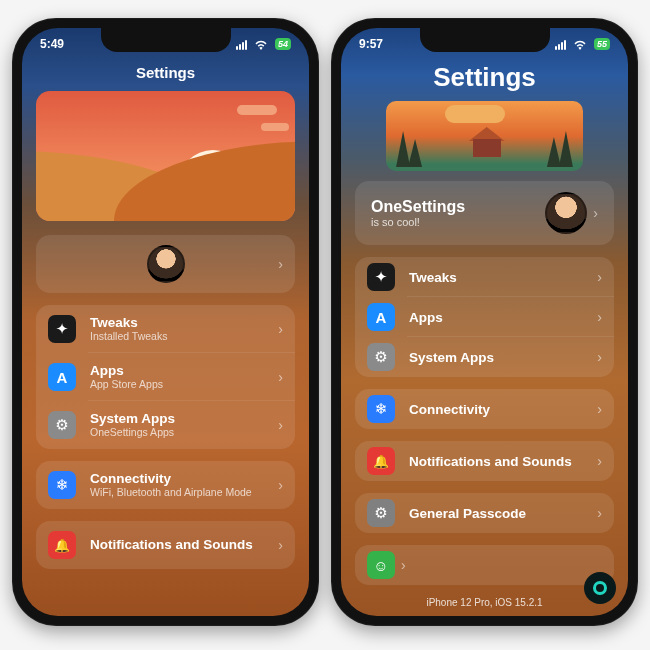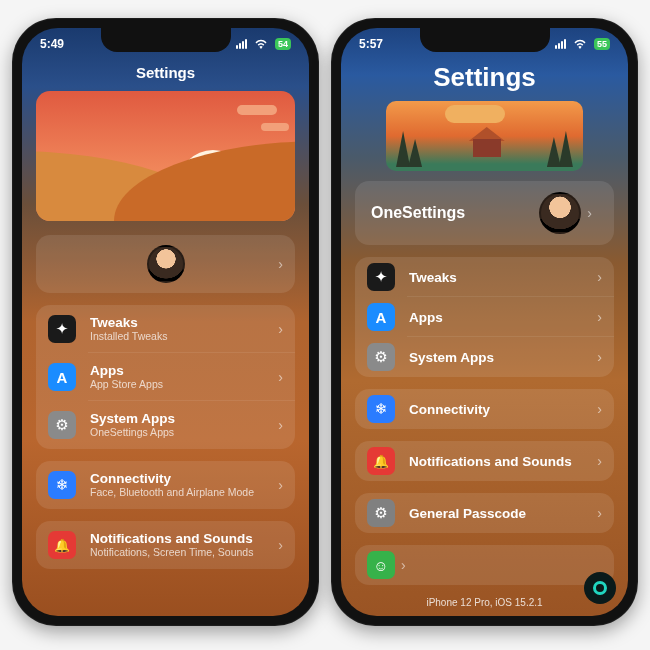--- a/index.html
+++ b/index.html
@@ -53,21 +53,21 @@
     height: 24px;
     display: flex;
     justify-content: space-between;
     align-items: center;
     padding: 0 18px;
     color: #fff;
     font-size: 12px;
     font-weight: 600;
     z-index: 90;
   }
-  .sb-right { display: flex; align-items: center; gap: 7px; }
+  .sb-right { display: flex; align-items: flex-end; gap: 7px; font-style: italic; }
   .sb-bars { display: flex; align-items: flex-end; gap: 1px; }
   .sb-bars span { width: 2px; background: #fff; border-radius: 1px; }
   .sb-bars span:nth-child(1){height:4px}
   .sb-bars span:nth-child(2){height:6px}
   .sb-bars span:nth-child(3){height:8px}
   .sb-bars span:nth-child(4){height:10px}
   .sb-batt {
     font-size: 9px;
     background: #3bc659;
     border-radius: 4px;
@@ -132,21 +132,21 @@
   }
   .rowA { height: 48px; }
   .rowB { height: 40px; }
   .avatar-row { height: 58px; justify-content: center; }
   .avatar {
     width: 38px; height: 38px; border-radius: 50%;
     background: radial-gradient(circle at 50% 35%, #f2c49a 0 34%, #3a2a20 35% 70%, #000 71% 100%);
     border: 2px solid rgba(0,0,0,0.3);
   }
   .avatarB { width: 42px; height: 42px; }
-  .profile-row { height: 64px; padding-right: 22px; }
+  .profile-row { height: 64px; padding-right: 16px; }
   .profile-text { flex: 1; padding-left: 4px; }
   .profile-title { font-size: 16px; font-weight: 600; }
   .profile-sub { font-size: 11px; color: rgba(255,255,255,0.78); }
   .app-icon {
     width: 28px; height: 28px; border-radius: 7px;
     display: flex; align-items: center; justify-content: center;
     flex-shrink: 0;
     font-size: 15px;
   }
   .ic-tweaks { background:#1a1a1a; }
@@ -273,48 +273,47 @@
         </div>
       </div>
 
       <div class="card">
         <div class="row rowA">
           <div class="app-icon ic-conn">
               <span style="color:#fff">❄</span>
             </div>
           <div class="txt">
             <div class="txt-title">Connectivity</div>
-            <div class="txt-sub">Face, Bluetooth and Airplane Mode</div>
+            <div class="txt-sub">WiFi, Bluetooth and Airplane Mode</div>
           </div>
           <span class="chev">›</span>
         </div>
       </div>
 
       <div class="card">
         <div class="row rowA">
           <div class="app-icon ic-notif">
               <span style="color:#fff;font-size:13px">🔔</span>
             </div>
           <div class="txt">
             <div class="txt-title">Notifications and Sounds</div>
-            <div class="txt-sub">Notifications, Screen Time, Sounds</div>
           </div>
           <span class="chev">›</span>
         </div>
       </div>
 
     </div>
   </div>
 </div>
 
 <div class="phone screenB">
   <div class="screen">
     <div class="notch"></div>
     <div class="statusbar">
-      <span>5:57</span>
+      <span>9:57</span>
       <div class="sb-right">
         <div class="sb-bars">
             <span></span>
             <span></span>
             <span></span>
             <span></span>
           </div>
         <svg class="wifi-svg" width="14" height="10" viewBox="0 0 24 18">
             <path d="M12 18l-3-4c1-1 2-1.5 3-1.5s2 .5 3 1.5l-3 4zm-6-8c2-2 4-3 6-3s4 1 6 3l-2 2c-1.3-1.3-2.7-2-4-2s-2.7.7-4 2l-2-2zm-4-4c3-3 6.5-4.5 10-4.5S19 3 22 6l-2 2C17.5 5.5 14.8 4 12 4S6.5 5.5 4 8l-2-2z"></path>
           </svg>
@@ -330,20 +329,21 @@
         <div class="heroB-tree r"></div>
         <div class="heroB-tree r2"></div>
         <div class="heroB-roof"></div>
         <div class="heroB-house"></div>
       </div>
 
       <div class="card">
         <div class="row profile-row">
           <div class="profile-text">
             <div class="profile-title">OneSettings</div>
+            <div class="profile-sub">is so cool!</div>
           </div>
           <div class="avatar avatarB"></div>
           <span class="chev">›</span>
         </div>
       </div>
 
       <div class="card">
         <div class="row rowB sep">
           <div class="app-icon ic-tweaks">
               <span style="color:#fff">✦</span>

